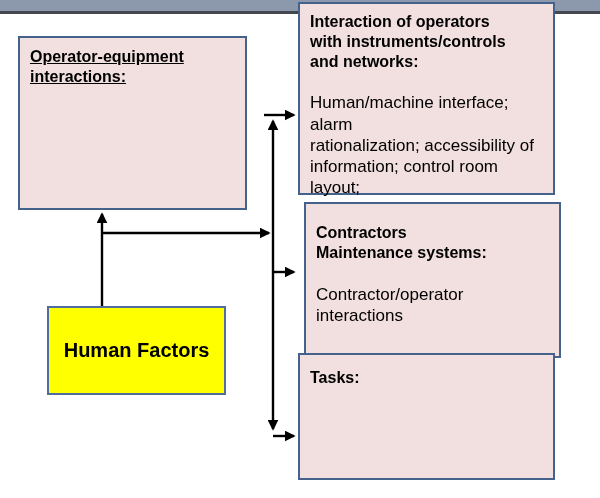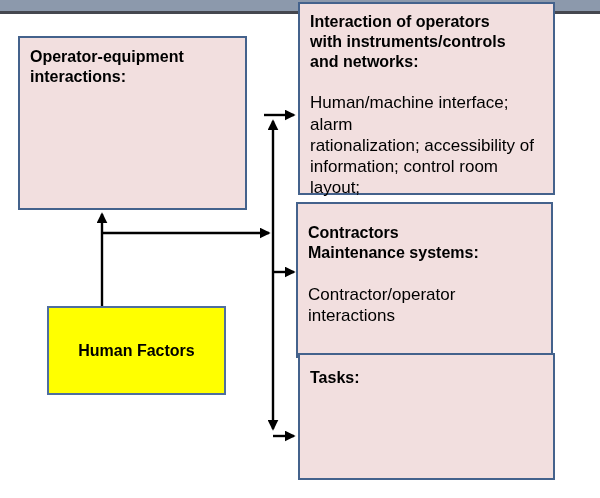--- a/index.html
+++ b/index.html
@@ -44,36 +44,36 @@
     font-size: 16px;
     line-height: 1.24;
     white-space: pre-line;
   }
   .bx .b {
     font-size: 17px;
     line-height: 1.25;
     white-space: pre-line;
     margin-top: 21px;
   }
-  .bx-oe { left: 18px;  top: 36px;  width: 229px; height: 174px; padding-top: 9px; }
+  .bx-oe { left: 18px;  top: 36px;  width: 229px; height: 174px; padding-top: 9px; text-decoration: underline; }
   .bx-ic { left: 298px; top: 2px;   width: 257px; height: 193px; padding-top: 8px; }
-  .bx-cm { left: 296px; top: 202px; width: 257px; height: 156px; padding-top: 19px; }
+  .bx-cm { left: 304px; top: 202px; width: 257px; height: 156px; padding-top: 19px; }
   .bx-tk { left: 298px; top: 353px; width: 257px; height: 127px; padding-top: 13px; }
   .hub {
     position: absolute;
     left: 47px; top: 306px;
     width: 179px; height: 89px;
     box-sizing: border-box;
     background: var(--hub_fill);
     border: 2px solid var(--hub_border);
     display: flex;
     align-items: center;
     justify-content: center;
     font-weight: bold;
-    font-size: 16px;
+    font-size: 20px;
     z-index: 2;
   }
 </style>
 </head>
 <body>
 
 <div class="stage">
 
   <div class="topbar"></div>
 

